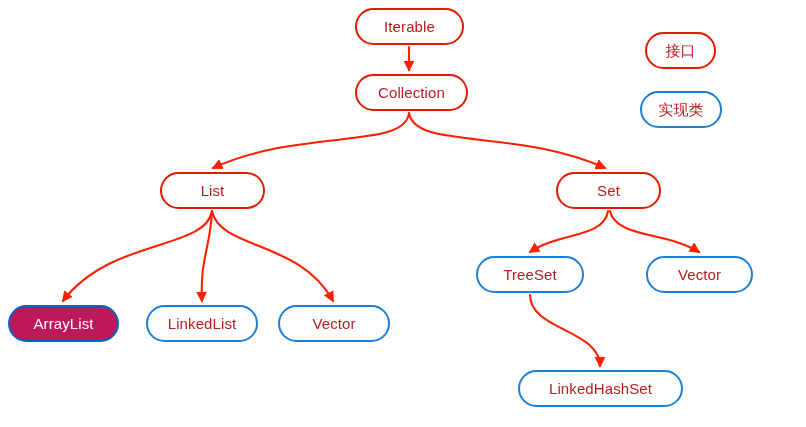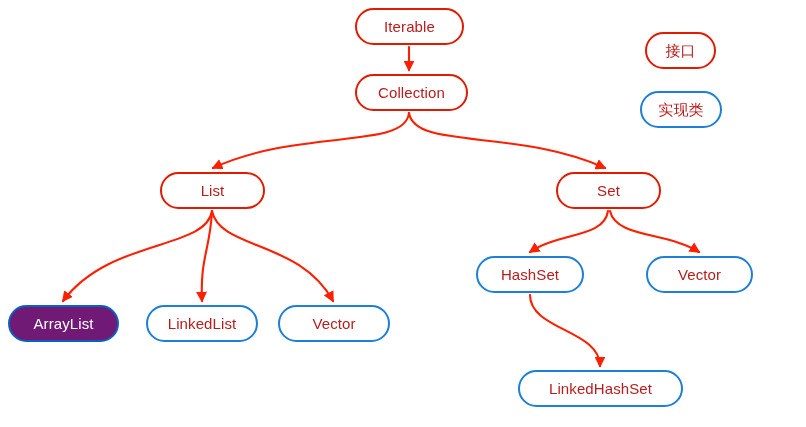--- a/index.html
+++ b/index.html
@@ -41,21 +41,21 @@
     z-index: 2;
   }
   .node.iface {
     border: 2px solid #e01b00;
   }
   .node.impl {
     border: 2px solid #1d7fd6;
   }
   .node.impl-filled {
     border: 2px solid #0b61bd;
-    background: #701a75;
+    background: #be185d;
     color: #ffffff;
   }
   .legend-node {
     font-size: 15px;
   }
   .watermark {
     position: absolute;
     right: 8px;
     bottom: 6px;
     font-size: 14px;
@@ -105,21 +105,21 @@
       <div class="node impl-filled" style="left: 8px; top: 305px; width: 111px; height: 37px;">
         <span>ArrayList</span>
       </div>
       <div class="node impl" style="left: 146px; top: 305px; width: 112px; height: 37px;">
         <span>LinkedList</span>
       </div>
       <div class="node impl" style="left: 278px; top: 305px; width: 112px; height: 37px;">
         <span>Vector</span>
       </div>
       <div class="node impl" style="left: 476px; top: 256px; width: 108px; height: 37px;">
-        <span>HashSet</span>
+        <span>TreeSet</span>
       </div>
       <div class="node impl" style="left: 646px; top: 256px; width: 107px; height: 37px;">
         <span>Vector</span>
       </div>
       <div class="node impl" style="left: 518px; top: 370px; width: 165px; height: 37px;">
         <span>LinkedHashSet</span>
       </div>
     </div>
 
   <div id="legend-layer">

